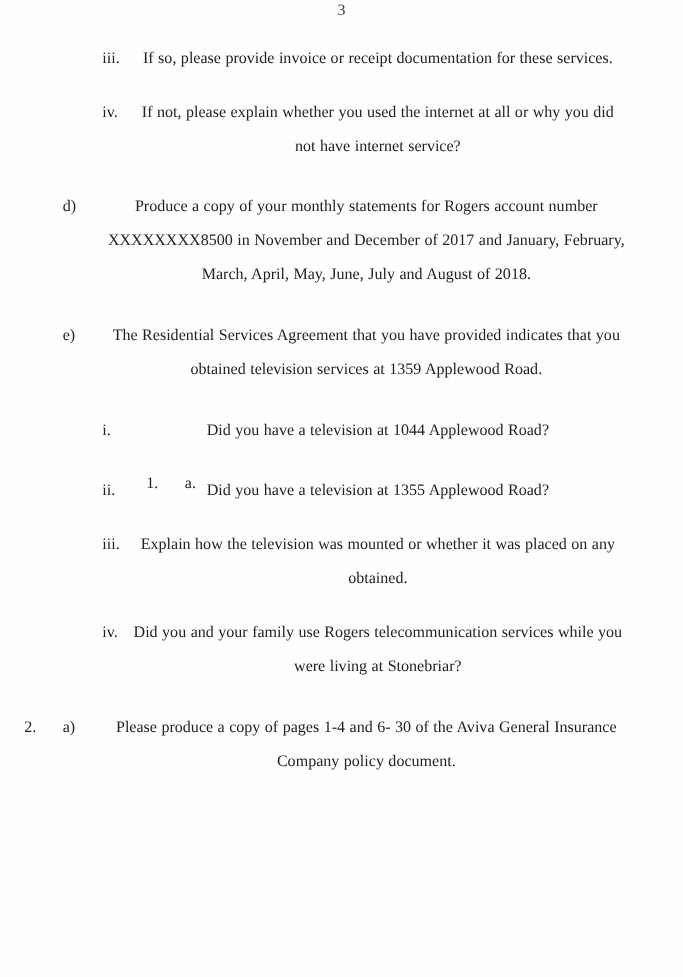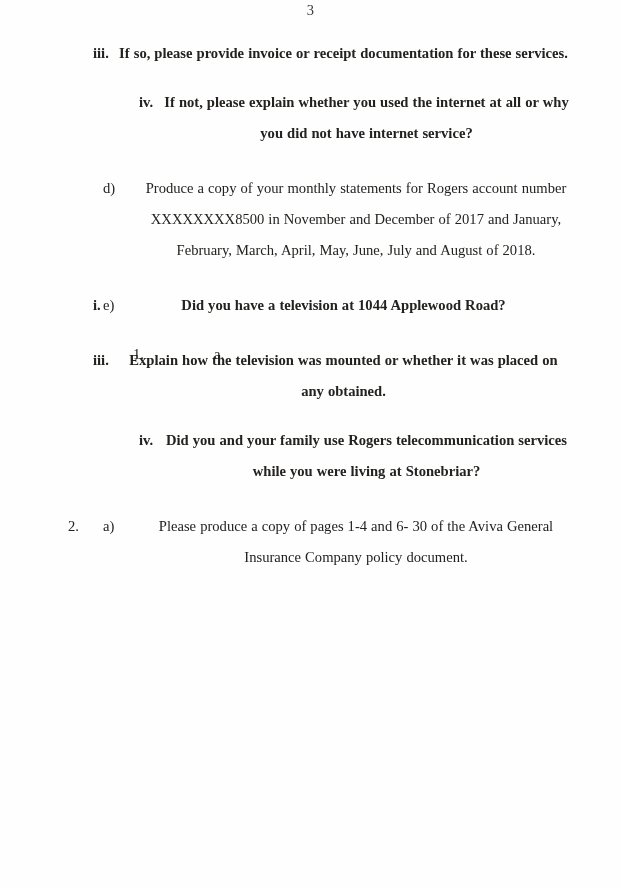--- a/index.html
+++ b/index.html
@@ -61,32 +61,32 @@
 
   
   .lvl1 { padding-left: 57px; padding-right: 52px; }
   .lvl1 .marker { left: 22px; }
 
   
   .lvl2 { padding-left: 97px; padding-right: 52px; }
   .lvl2 .marker { left: 57px; }
 
   
-  .lvl3 { padding-left: 118px; padding-right: 52px; font-weight: bold; }
+  .lvl3 { padding-left: 118px; padding-right: 52px; }
   .lvl3 .marker { left: 93px; }
 
   
   .lvl4 { padding-left: 170px; padding-right: 50px; }
   .lvl4 .marker { left: 133px; }
 
   
   .lvl5 { padding-left: 206px; padding-right: 48px; }
   .lvl5 .marker { left: 168px; }
   .gap-md { margin-bottom: 18px; }
-  .gap-lg { margin-bottom: 24px; margin-left: 46px; }
+  .gap-lg { margin-bottom: 24px; }
 </style>
 </head>
 <body>
 
 <div class="page">
 
   <div class="page-number">3</div>
 
   <div class="body-copy">
       <div class="item lvl3 gap-md">
@@ -96,30 +96,35 @@
       <div class="item lvl3 gap-lg">
         <span class="marker">iv.</span>
         <span class="text">If not, please explain whether you used the internet at all or why you did not have internet service?</span>
       </div>
       <div class="item lvl2 gap-lg">
         <span class="marker">d)</span>
         <span class="text">Produce a copy of your monthly statements for Rogers account number XXXXXXXX8500 in November and December of 2017 and January, February, March, April, May, June, July and August of 2018.</span>
       </div>
       <div class="item lvl2 gap-lg">
         <span class="marker">e)</span>
+        <span class="text">The Residential Services Agreement that you have provided indicates that you obtained television services at 1359 Applewood Road.</span>
       </div>
       <div class="item lvl3 gap-md">
         <span class="marker">i.</span>
         <span class="text">Did you have a television at 1044 Applewood Road?</span>
       </div>
       <div class="item lvl4 gap-md">
         <span class="marker">1.</span>
       </div>
       <div class="item lvl5 gap-lg">
         <span class="marker">a.</span>
+      </div>
+      <div class="item lvl3 gap-md">
+        <span class="marker">ii.</span>
+        <span class="text">Did you have a television at 1355 Applewood Road?</span>
       </div>
       <div class="item lvl3 gap-md">
         <span class="marker">iii.</span>
         <span class="text">Explain how the television was mounted or whether it was placed on any obtained.</span>
       </div>
       <div class="item lvl3 gap-lg">
         <span class="marker">iv.</span>
         <span class="text">Did you and your family use Rogers telecommunication services while you were living at Stonebriar?</span>
       </div>
       <div class="item lvl1 gap-lg">

